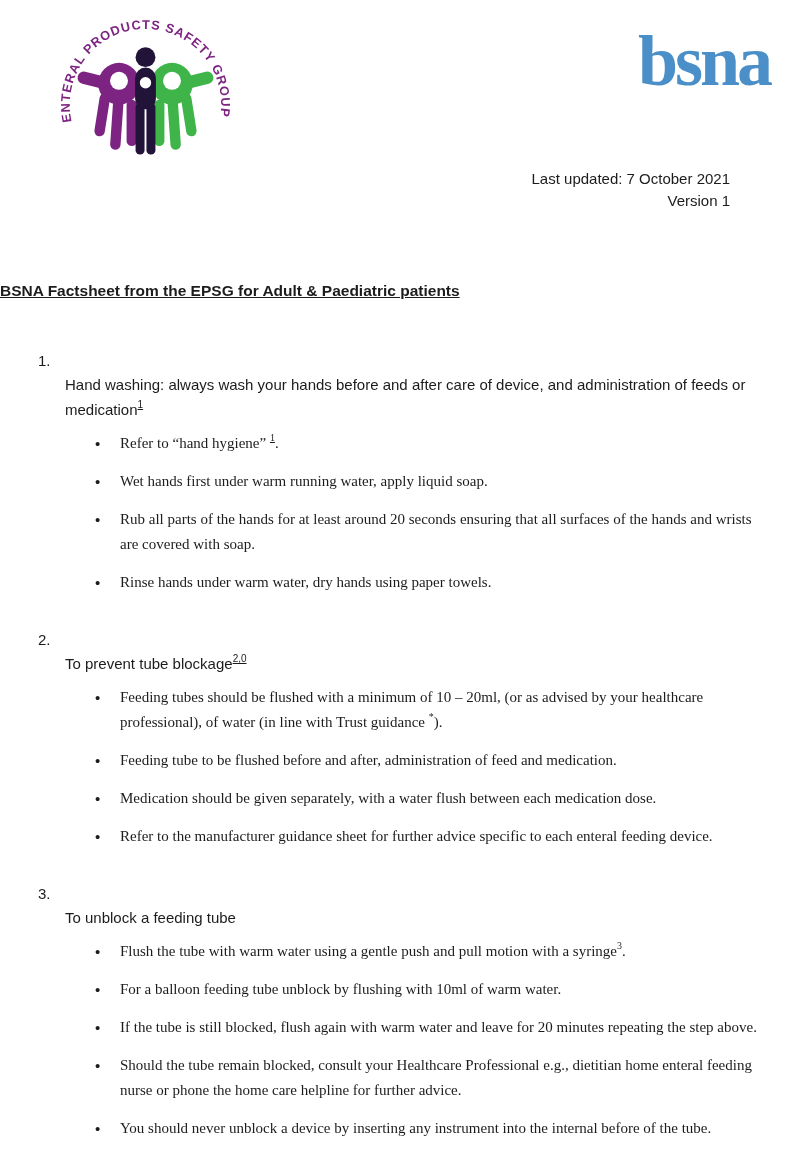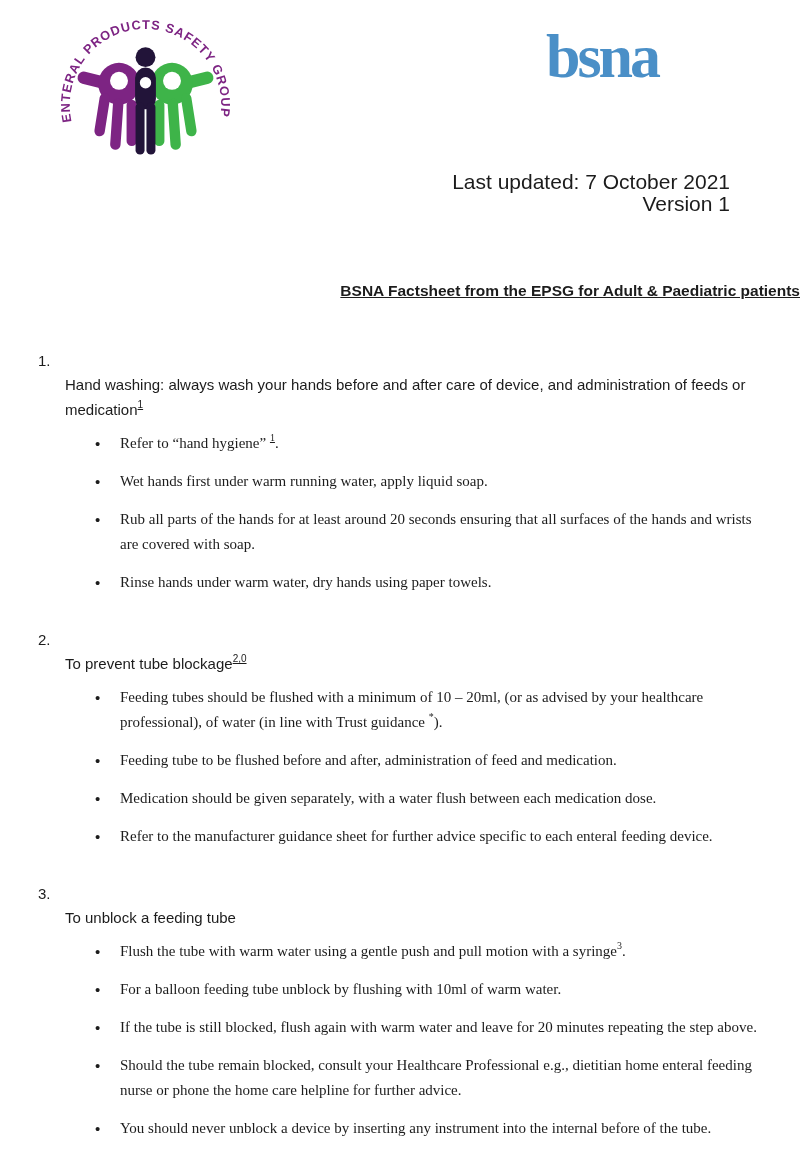--- a/index.html
+++ b/index.html
@@ -20,35 +20,36 @@
   
   .header{position:relative;height:238px;}
   .epsg{position:absolute;left:48px;top:8px;width:195px;height:175px;}
   .epsg .arc-text{
     font-family:"Liberation Sans",sans-serif;font-weight:700;
     font-size:13.5px;fill:var(--purple);letter-spacing:1px;
   }
   .bsna{position:absolute;right:30px;top:18px;width:238px;height:142px;}
   .bsna-word{
     font-family:"Liberation Serif",serif;font-weight:700;
-    font-size:62px;line-height:1.05;letter-spacing:-3px;color:var(--bsna-blue);
-    margin:6px 0 0 14px;
+    font-size:72px;line-height:1.05;letter-spacing:-3px;color:var(--bsna-blue);
+    margin:6px 0 0 2px;
+    text-align:right;
   }
   .bsna-tagline{
     position:absolute;left:58px;top:13px;
     font-size:13px;font-weight:700;color:#101010;line-height:1.22;
     white-space:nowrap;
   }
-  .meta-line{position:absolute;right:70px;font-size:21px;color:var(--ink);}
+  .meta-line{position:absolute;right:70px;font-size:15px;color:var(--ink);}
   .meta-updated{top:170px;}
   .meta-version{top:192px;}
 
   
   .doc-title{
-    margin-top:44px;text-align:right;
+    margin-top:44px;text-align:left;
     font-size:15.5px;font-weight:700;text-decoration:underline;
     color:var(--ink);
   }
 
   
   .content{padding:48px 40px 30px 38px;}
   .section + .section{margin-top:32px;}
   .sec-head{display:flex;font-size:15px;line-height:25px;}
   .sec-num{width:27px;flex:0 0 27px;}
   .sec-text{flex:1;max-width:695px;margin-top:24px;}

